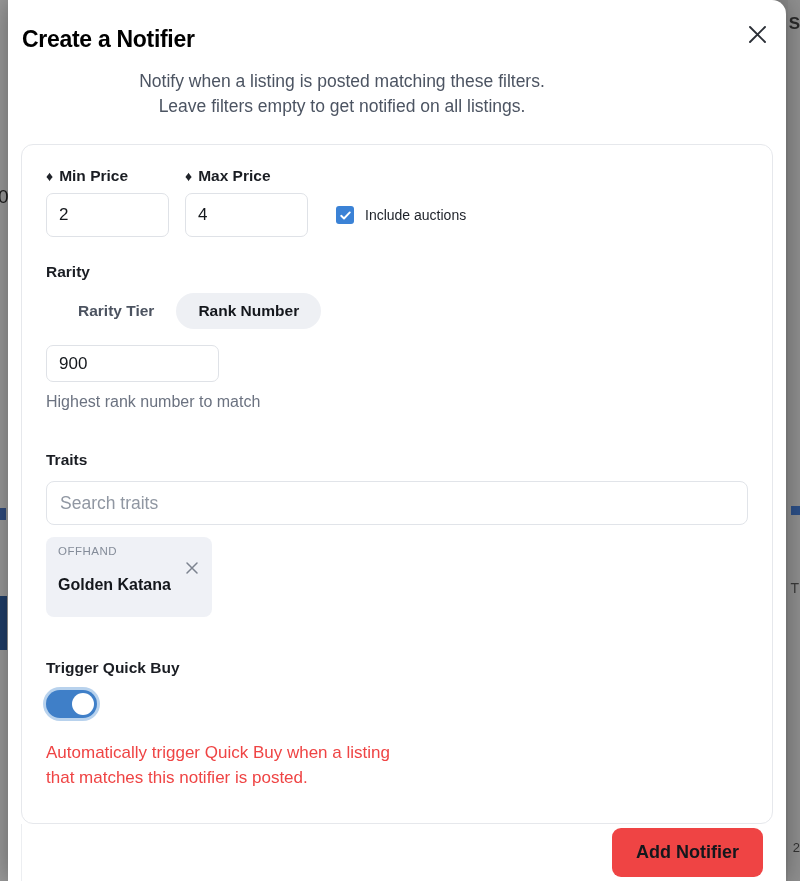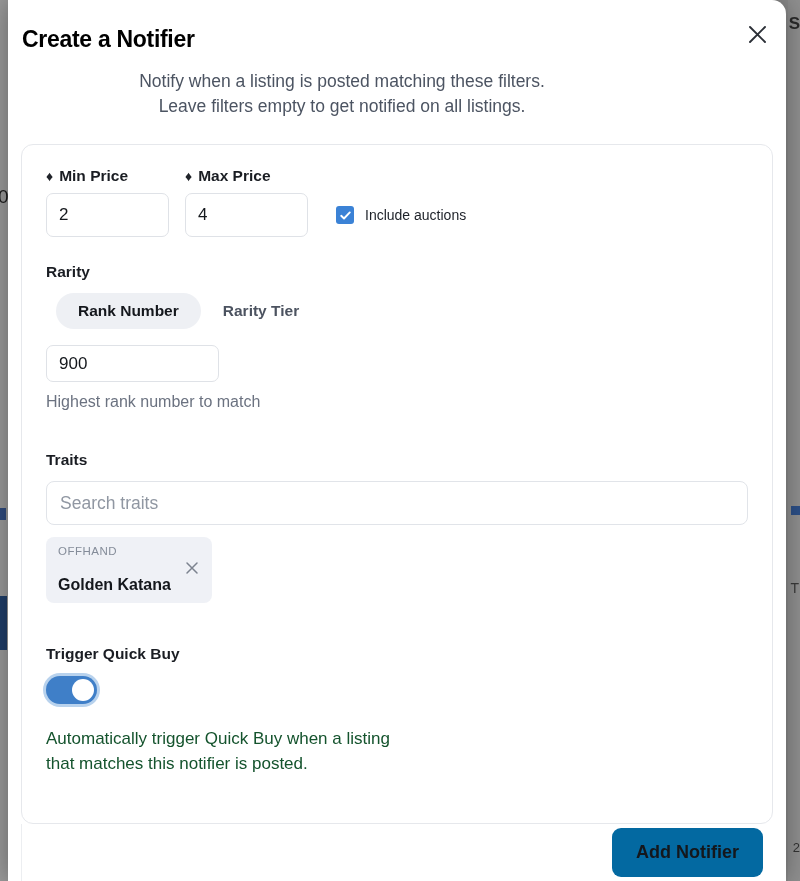--- a/index.html
+++ b/index.html
@@ -270,21 +270,21 @@
     display: flex;
     gap: 10px;
     flex-wrap: wrap;
   }
   .trait-chip {
     display: flex;
     align-items: center;
     gap: 12px;
     background: #eff1f6;
     border-radius: 8px;
-    padding: 8px 11px 9px 12px;
+    padding: 8px 11px 23px 12px;
   }
   .chip-text { display: flex; flex-direction: column; line-height: 1.12; }
   .chip-type {
     font-size: 11.5px;
     color: #848c99;
     letter-spacing: 0.5px;
     font-weight: normal;
   }
   .chip-value {
     font-size: 16px;
@@ -324,40 +324,40 @@
     width: 22px;
     height: 22px;
     border-radius: 50%;
     background: #ffffff;
   }
 
   .quickbuy-desc {
     margin-top: 18px;
     font-size: 17px;
     line-height: 25px;
-    color: #14532d;
+    color: #ef4444;
     max-width: 420px;
   }
   .quickbuy-desc .line { display: block; }
 
   
   .footer {
     position: absolute;
     left: 13px;
     top: 824px;
     width: 752px;
     height: 57px;
     border-left: 1px solid #eceef1;
     display: flex;
     align-items: center;
     justify-content: flex-end;
     padding-right: 10px;
   }
   .add-button {
-    background: #0369a1;
+    background: #ef4444;
     border: none;
     border-radius: 9px;
     padding: 14px 24px;
     font-family: "Liberation Sans", sans-serif;
     font-size: 18px;
     font-weight: bold;
     color: #14171c;
     cursor: pointer;
   }
 </style>
@@ -423,22 +423,22 @@
             </span>
           </span>
           <span class="checkbox-label">Include auctions</span>
         </div>
       </div>
 
       
       <div class="section-title rarity-title">Rarity</div>
 
       <div class="segmented">
+        <button class="seg-item">Rarity Tier</button>
         <button class="seg-item active">Rank Number</button>
-        <button class="seg-item">Rarity Tier</button>
       </div>
 
       <input class="text-input rank-input" type="text" value="900" style="">
 
       <div class="helper-text">Highest rank number to match</div>
 
       
       <div class="section-title traits-title">Traits</div>
 
       <input class="search-input" type="text" placeholder="Search traits" style="">

